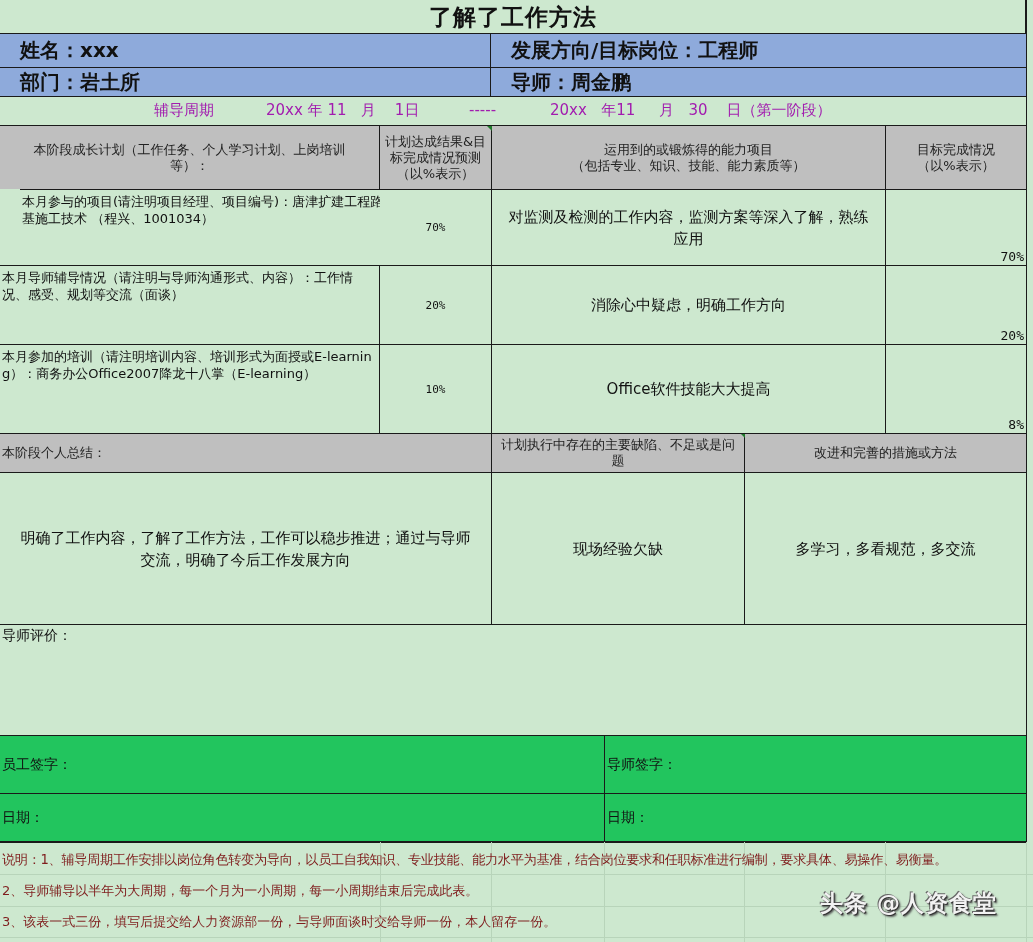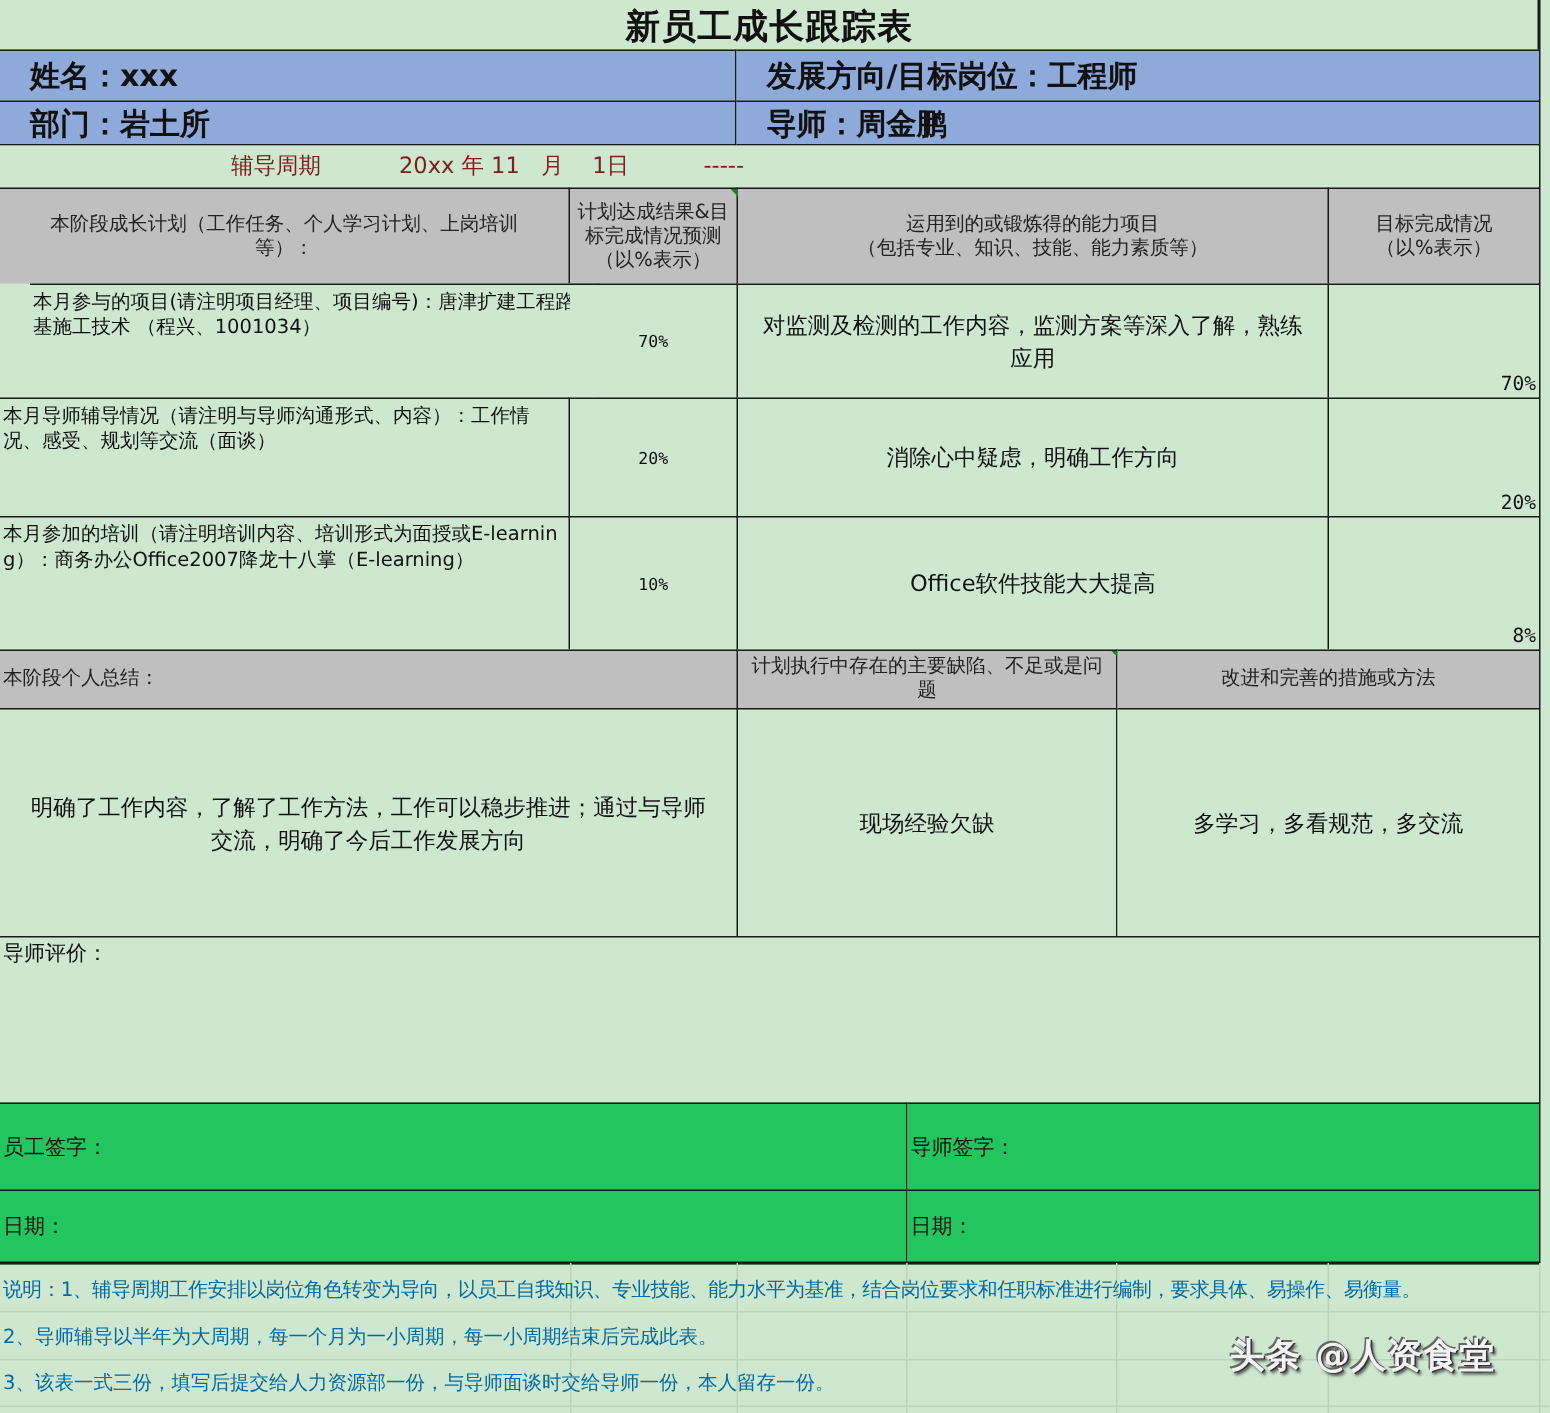--- a/index.html
+++ b/index.html
@@ -17,48 +17,49 @@
     font-family: "DejaVu Serif", "Liberation Serif", serif;
     font-weight: bold; font-size: 23px; letter-spacing: 1px;
   }
   .bold-lbl { font-weight: bold; font-size: 20px; display: flex; align-items: center; padding-left: 20px; }
   .center { display: flex; align-items: center; justify-content: center; text-align: center; }
   .hdr { font-size: 13px; line-height: 16px; color: #222; }
   .txt13 { font-size: 13px; line-height: 17px; }
   .txt15 { font-size: 15px; line-height: 22px; }
   .pct-small { font-size: 11px; font-family: "DejaVu Sans Mono", "Liberation Mono", monospace; }
   .pct-right { font-size: 13px; position: absolute; right: 2px; bottom: 1px; font-family: "DejaVu Sans Mono", "Liberation Mono", monospace; }
-  .period { font-size: 15px; color: #7f1d1d; white-space: pre; }
-  .note { font-size: 13px; color: #0369a1; white-space: nowrap; padding-left: 2px; display: flex; align-items: center; }
+  .period { font-size: 15px; color: #a21caf; white-space: pre; }
+  .note { font-size: 13px; color: #7f1d1d; white-space: nowrap; padding-left: 2px; display: flex; align-items: center; }
   .grid-h { position: absolute; left: 0; width: 1033px; height: 1px; background: #b8d4ba; }
   .grid-v { position: absolute; top: 842px; width: 1px; height: 100px; background: #b8d4ba; }
   .watermark {
     position: absolute; left: 820px; top: 888px;
     font-size: 23px; font-weight: bold; color: #f2f2f2;
     text-shadow: 1px 1px 0 #333, 2px 2px 2px #555, -1px -1px 0 #666;
     letter-spacing: 1px; white-space: nowrap;
   }
   .tri { position: absolute; width: 0; height: 0; border-top: 5px solid #1f7a2a; border-left: 5px solid transparent; }
 </style>
 </head>
 <body>
 
-<div class="abs title green">新员工成长跟踪表</div>
+<div class="abs title green">了解了工作方法</div>
 
 <div class="abs" style="left:1025px; top:0; width:2px; height:842px; background:#1a1a1a;"></div>
 
 <div class="cell blue bold-lbl" style="left:0; top:33px; width:491px; height:34px; border-top-width:1px; border-right-width:1px;">姓名：xxx</div>
 <div class="cell blue bold-lbl" style="left:491px; top:33px; width:535px; height:34px; border-top-width:1px;">发展方向/目标岗位：工程师</div>
 <div class="cell blue bold-lbl" style="left:0; top:67px; width:491px; height:30px; border-top-width:1px; border-right-width:1px; border-bottom-width:1px;">部门：岩土所</div>
 <div class="cell blue bold-lbl" style="left:491px; top:67px; width:535px; height:30px; border-top-width:1px; border-bottom-width:1px;">导师：周金鹏</div>
 
 <div class="cell green" style="left:0; top:97px; width:1026px; height:28px;">
   <span class="abs period" style="left:154px; top:4px;">辅导周期</span>
   <span class="abs period" style="left:266px; top:4px;">20xx 年 11   月    1日</span>
   <span class="abs period" style="left:469px; top:4px;">-----</span>
+  <span class="abs period" style="left:550px; top:4px;">20xx   年11     月   30    日（第一阶段）</span>
 </div>
 
 <div class="cell gray center hdr" style="left:0; top:125px; width:380px; height:64px; border-top-width:1px; border-right-width:1px; padding:0 18px;">
   <span>本阶段成长计划（工作任务、个人学习计划、上岗培训等）：</span>
 </div>
 <div class="cell gray center hdr" style="left:380px; top:125px; width:112px; height:64px; border-top-width:1px; border-right-width:1px; padding:0 2px; font-size:13px;">
   <span>计划达成结果&amp;目标完成情况预测（以%表示）</span>
 </div>
 <div class="tri" style="left:487px; top:126px;"></div>
 <div class="cell gray center hdr" style="left:492px; top:125px; width:394px; height:64px; border-top-width:1px; border-right-width:1px; white-space:pre-line;">

